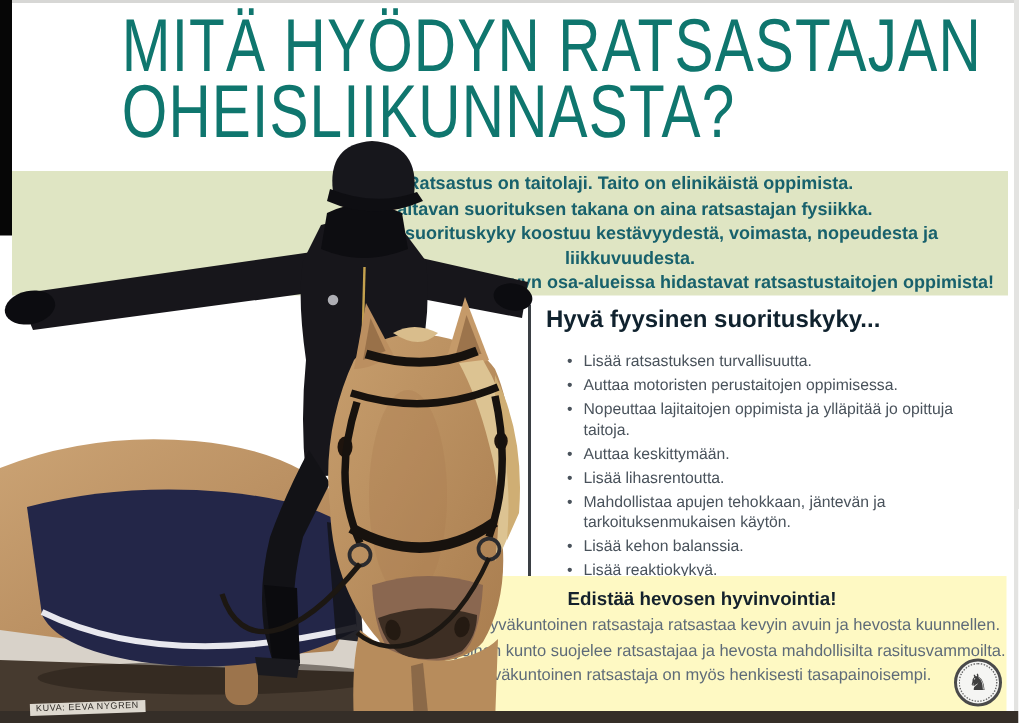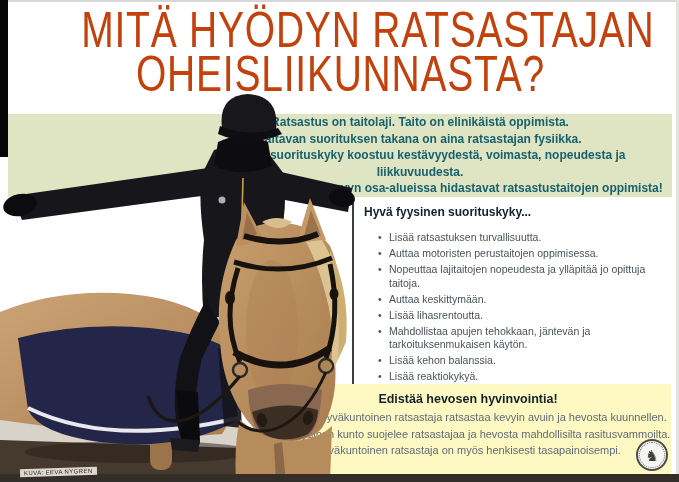--- a/index.html
+++ b/index.html
@@ -3,32 +3,32 @@
 <meta charset="utf-8">
 <style>
   html,body{margin:0;padding:0;}
   body{width:679px;height:482px;position:relative;overflow:hidden;background:#ffffff;
        font-family:"Liberation Sans","DejaVu Sans",sans-serif;}
   .edge-top{position:absolute;left:0;top:0;width:679px;height:2px;background:#d7d7d5;z-index:1;}
   .edge-right{position:absolute;right:0;top:0;width:3px;height:482px;background:#e3e3e1;z-index:1;}
   .left-black{position:absolute;left:0;top:0;width:8px;height:157px;background:#060606;z-index:4;}
   .bottom-bar{position:absolute;left:0;top:474px;width:679px;height:8px;background:#352e28;z-index:20;}
 
-  .title{position:absolute;left:8px;top:8px;width:665px;text-align:center;z-index:1;color:#c2410c;}
+  .title{position:absolute;left:8px;top:8px;width:665px;text-align:left;z-index:1;color:#0f766e;}
   .title .tline{display:block;font-size:50px;line-height:44px;font-weight:300;
       letter-spacing:1px;transform:scaleX(0.78);transform-origin:center;white-space:nowrap;}
 
   .band{position:absolute;left:8px;top:114px;width:664px;height:83px;background:#dfe5c3;z-index:2;
         display:flex;flex-direction:column;justify-content:center;
         padding-left:168px;padding-right:8px;box-sizing:border-box;}
   .band .bline{text-align:center;font-size:12px;font-weight:bold;color:#18616c;line-height:16.5px;}
 
   .benefits{position:absolute;left:352px;top:203px;width:312px;z-index:3;
             border-left:2px solid #3a3f44;padding-left:10px;}
-  .benefits h3{margin:2px 0 7px 0;font-size:12px;color:#10222e;font-weight:bold;}
+  .benefits h3{margin:2px 0 7px 0;font-size:16px;color:#10222e;font-weight:bold;}
   .benefits ul{list-style:none;margin:12px;padding:0;}
   .benefits li{font-size:10.5px;color:#49525b;line-height:13.5px;margin:2.5px 0;
                padding-left:13px;position:relative;}
   .benefits li::before{content:"•";position:absolute;left:2px;top:0;color:#49525b;}
 
   .bluebox{position:absolute;left:265px;top:384px;width:406px;height:110px;background:#fef9c3;z-index:3;
            box-sizing:border-box;padding-top:8px;text-align:center;}
   .bluebox h3{margin:0 0 3px 0;font-size:12.5px;font-weight:bold;color:#14212c;}
   .bluebox .wline{font-size:11px;color:#5e6b78;line-height:16.5px;}
 
@@ -62,21 +62,21 @@
   <div class="bline">Taitavan suorituksen takana on aina ratsastajan fysiikka.</div>
   <div class="bline">Fyysinen suorituskyky koostuu kestävyydestä, voimasta, nopeudesta ja liikkuvuudesta.</div>
   <div class="bline">Puutteet fyysisen suorituskyvyn osa-alueissa hidastavat ratsastustaitojen oppimista!</div>
 </div>
 
 <div class="benefits">
   <h3>Hyvä fyysinen suorituskyky...</h3>
   <ul>
     <li>Lisää ratsastuksen turvallisuutta.</li>
     <li>Auttaa motoristen perustaitojen oppimisessa.</li>
-    <li>Nopeuttaa lajitaitojen nopeudesta ja ylläpitää jo opittuja taitoja.</li>
+    <li>Nopeuttaa lajitaitojen oppimista ja ylläpitää jo opittuja taitoja.</li>
     <li>Auttaa keskittymään.</li>
     <li>Lisää lihasrentoutta.</li>
     <li>Mahdollistaa apujen tehokkaan, jäntevän ja tarkoituksenmukaisen käytön.</li>
     <li>Lisää kehon balanssia.</li>
     <li>Lisää reaktiokykyä.</li>
     <li>Nopeuttaa urheilusuorituksesta palautumista.</li>
   </ul>
 </div>
 
 <div class="bluebox">

